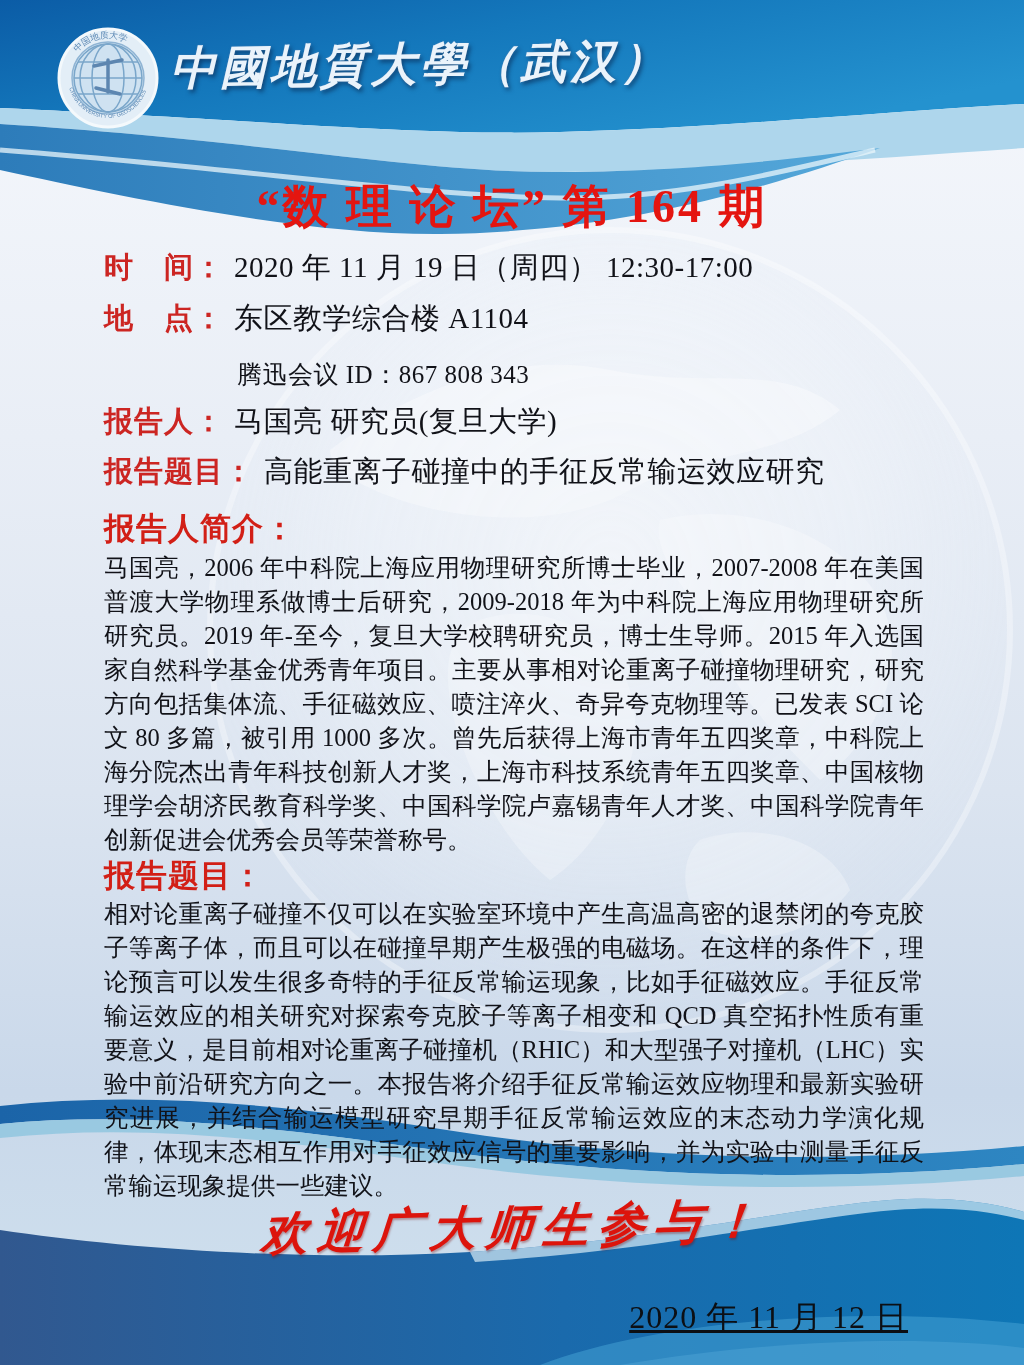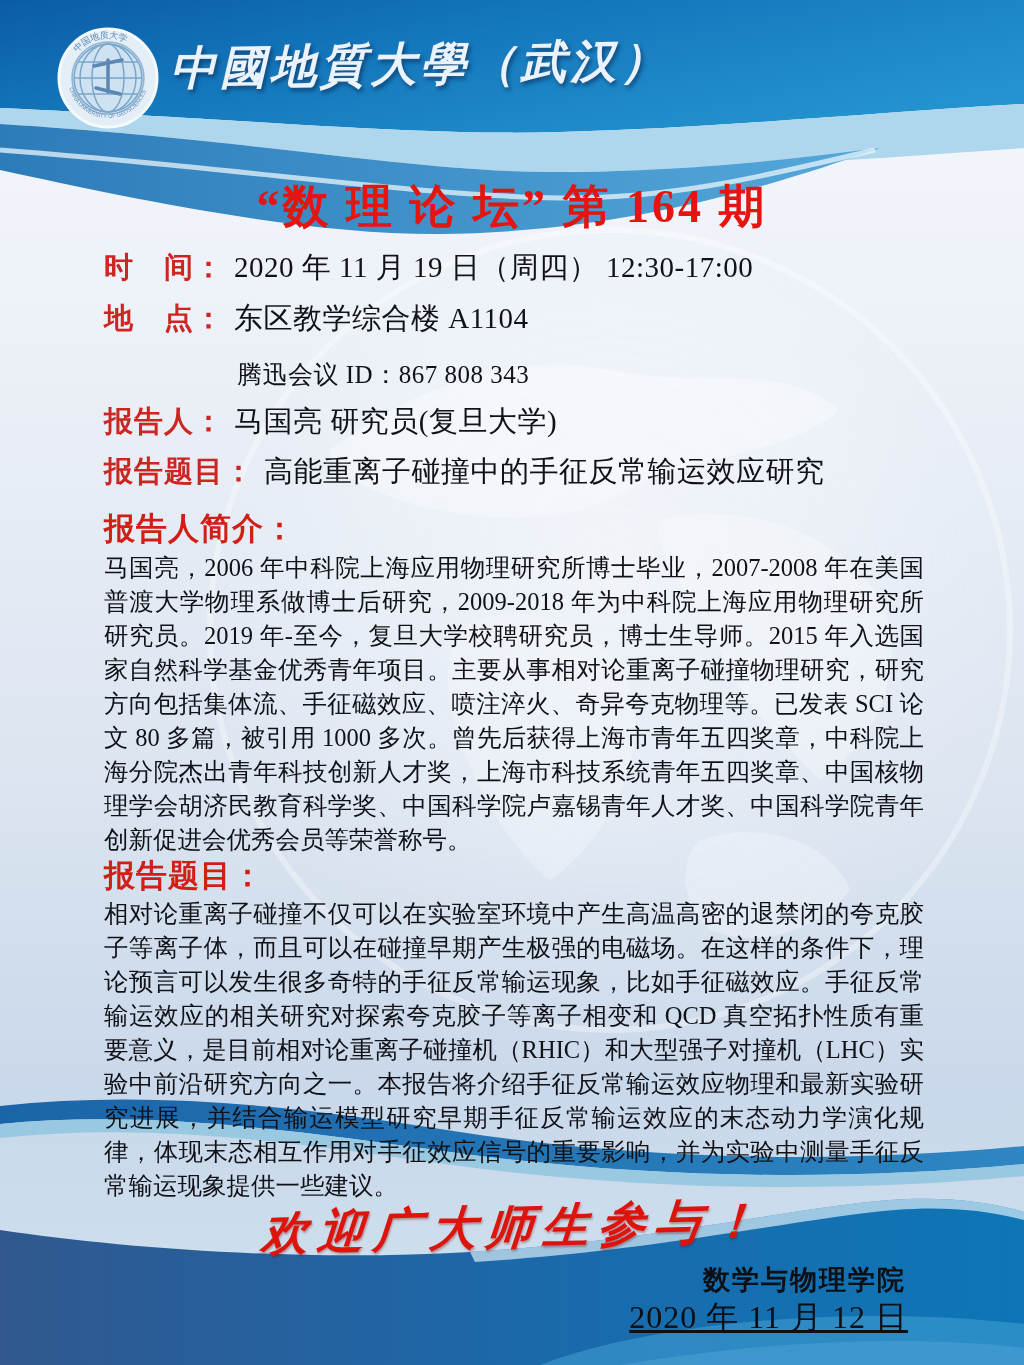--- a/index.html
+++ b/index.html
@@ -169,16 +169,15 @@
     </defs>
     <path d="M0,26 C150,10 300,26 460,52 C640,80 840,84 1024,66 L1024,84 C840,102 640,98 450,72 C290,50 150,30 0,44 Z" fill="url(#ribG)"></path>
     <path d="M0,44 C150,30 290,50 450,72 C640,98 840,102 1024,84 L1024,96 C840,114 630,110 445,84 C290,62 150,42 0,58 Z" fill="#93c6e0" opacity="0.9"></path>
     <path d="M0,285 V150 C120,168 300,182 470,172 C660,160 790,128 890,120 C945,116 990,122 1024,132 V285 Z" fill="url(#fillG)"></path>
     <path d="M470,172 C660,160 790,128 890,120 C945,116 990,122 1024,132 L1024,140 C985,130 945,126 895,130 C800,138 665,170 475,182 Z" fill="#d8ecf6" opacity="0.7"></path>
     <path d="M540,285 C660,240 860,225 1024,244 V285 Z" fill="#44a0d4" opacity="0.55"></path>
     <path d="M620,285 C780,258 930,256 1024,268 V285 Z" fill="#5db0dd" opacity="0.35"></path>
   </svg>
 
   <div class="abs welcome">欢迎广大师生参与！</div>
-  <div class="abs org">数学与物理学院</div>
   <div class="abs date">2020 年 11 月 12 日</div>
 
 </div>
 
 </body></html>

